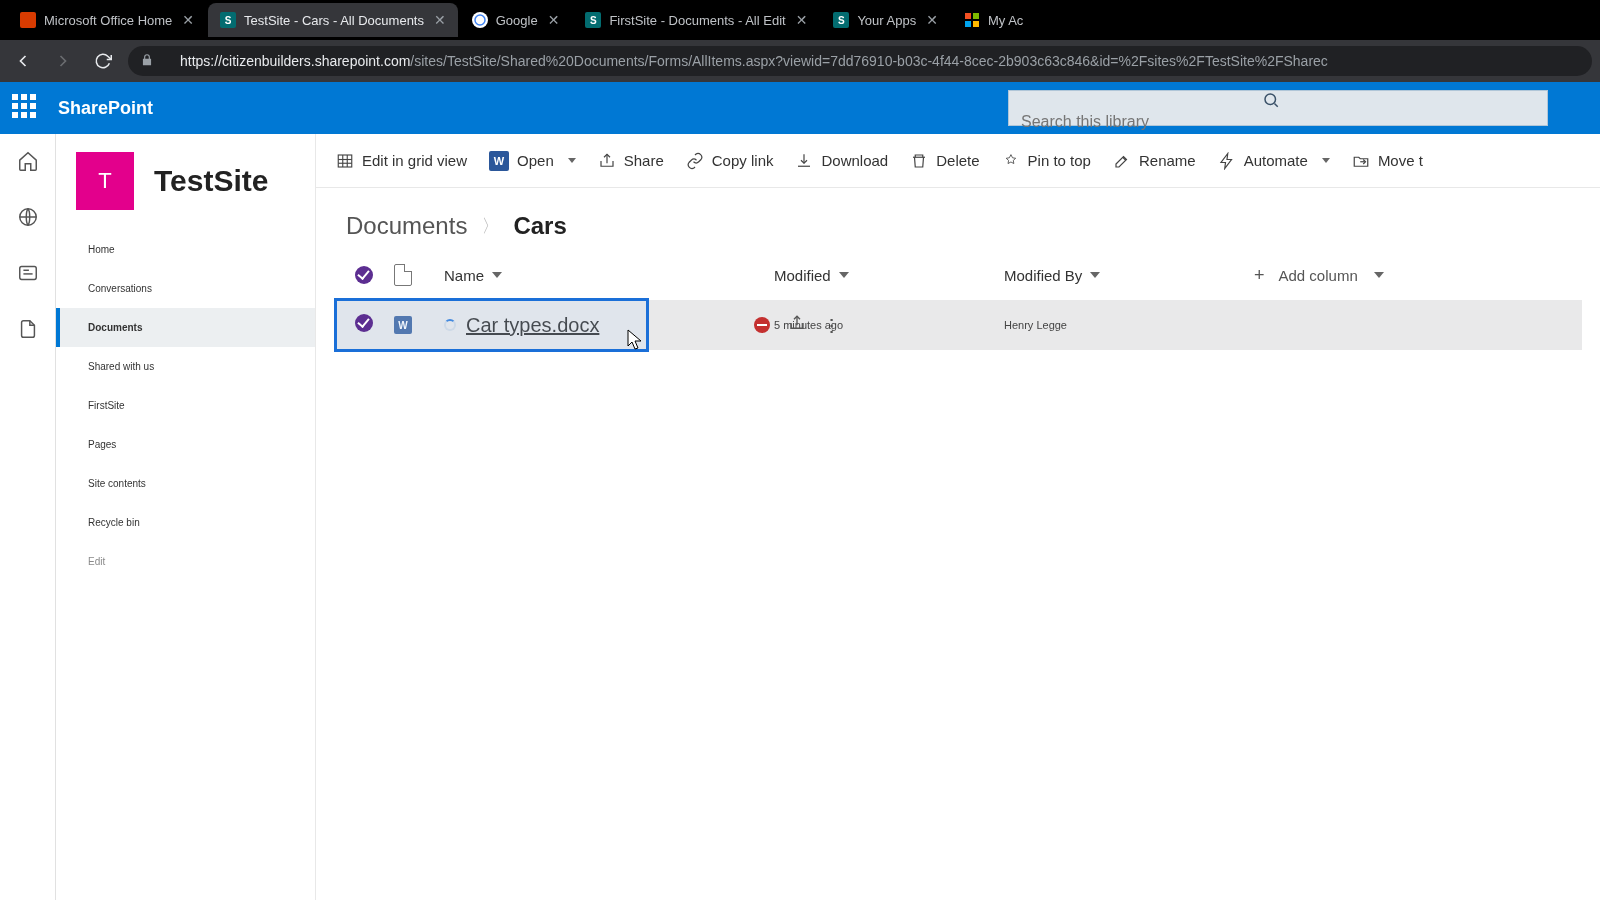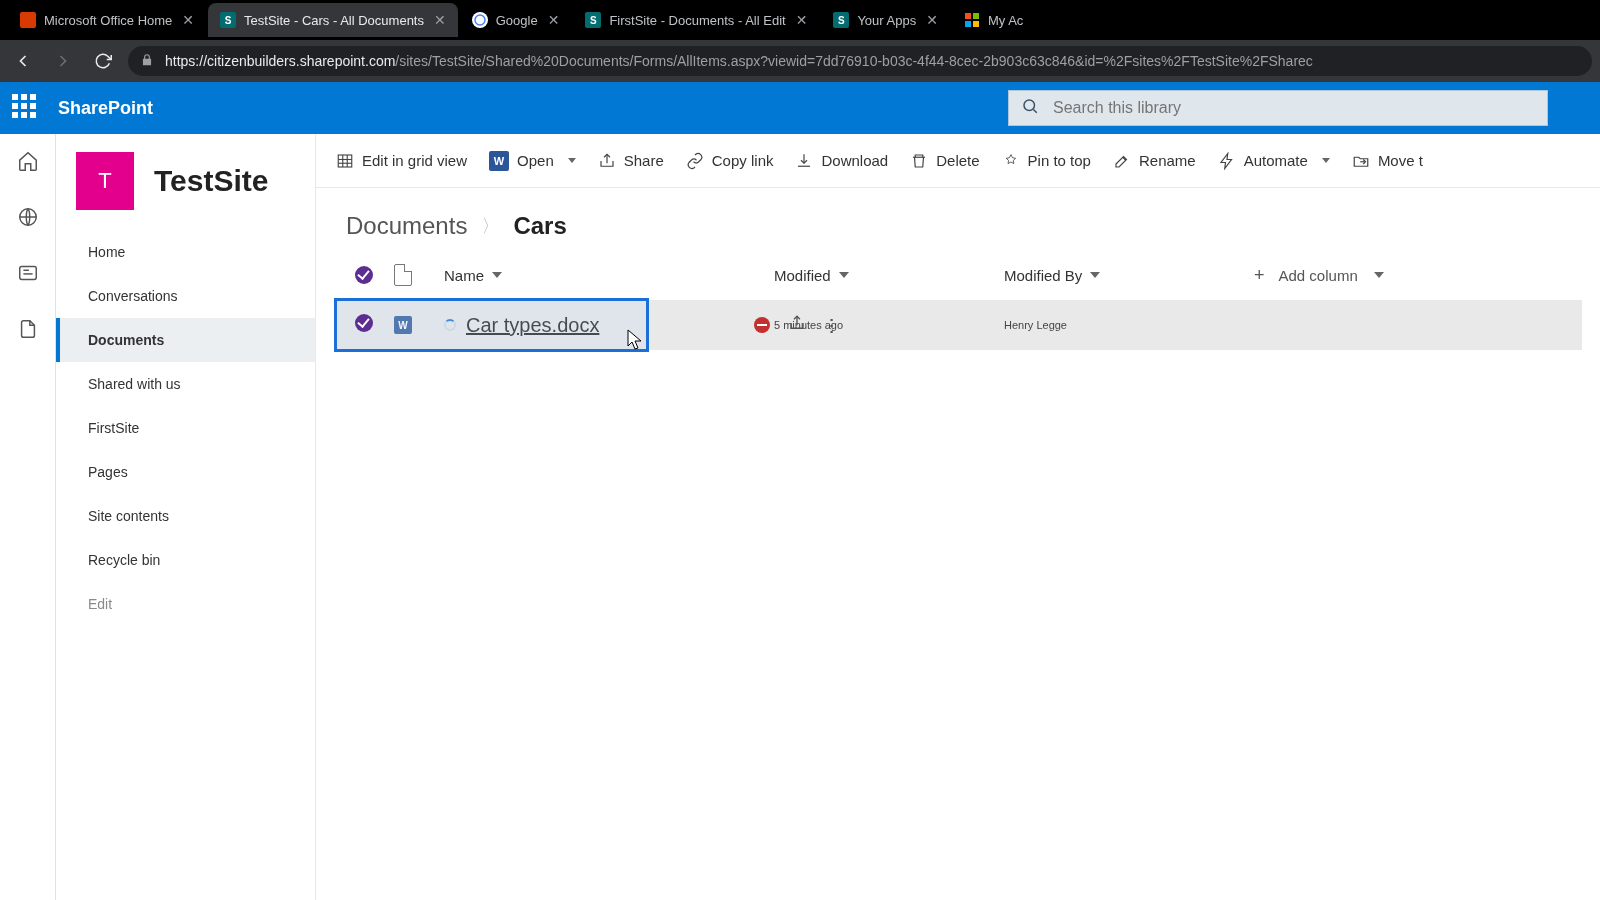--- a/index.html
+++ b/index.html
@@ -9,46 +9,46 @@
   .browser-tabs { height: 40px; background: #000000; display: flex; align-items: center; padding-left: 8px; }
   .tab { display: flex; align-items: center; height: 34px; padding: 0 12px; color: #bfc2c6; font-size: 13px; border-radius: 8px 8px 0 0; margin-right: 2px; max-width: 270px; min-width: 80px; position: relative; }
   .tab.active { background: #35363a; color: #e8eaed; }
   .tab .favicon { width: 16px; height: 16px; margin-right: 8px; flex-shrink: 0; display:flex; align-items:center; justify-content:center; border-radius:2px;}
   .tab .label { white-space: nowrap; overflow: hidden; text-overflow: ellipsis; flex: 1; }
   .tab .close { margin-left: 10px; font-size: 14px; color: #9aa0a6; flex-shrink: 0; }
 
   .browser-nav { height: 42px; background: #35363a; display: flex; align-items: center; padding: 0 8px; gap: 10px; }
   .nav-btn { width: 30px; height: 30px; display:flex; align-items:center; justify-content:center; color:#e8eaed; }
   .nav-btn.dis { color:#6b6d70; }
-  .url-bar { flex:1; height: 30px; background:#202124; border-radius: 15px; display:flex; align-items:center; padding: 0 12px; color:#e8eaed; font-size:14px; gap:11px; overflow:hidden;}
+  .url-bar { flex:1; height: 30px; background:#202124; border-radius: 15px; display:flex; align-items:center; padding: 0 12px; color:#e8eaed; font-size:14px; gap:26px; overflow:hidden;}
   .url-bar .lock { color:#9aa0a6; }
   .url-text { white-space:nowrap; overflow:hidden; }
   .url-text .domain { color:#e8eaed; }
   .url-text .rest { color:#9aa0a6; }
 
   
   .suite-header { height: 52px; background:#0078d4; display:flex; align-items:center; padding:0 12px; color:#fff; gap:18px;}
   .waffle { width:28px; height:28px; display:grid; grid-template-columns:repeat(3,6px); grid-template-rows:repeat(3,6px); gap:3px;}
   .waffle span{ background:#fff; width:6px; height:6px;}
   .brand { font-size:18px; font-weight:600; }
-  .search-box { margin-left:auto; margin-right:40px; width:540px; height:36px; background:#dfe6ec; border:1px solid #b0c6d8; display:flex; align-items:center; padding:0 12px; color:#3a5168; font-size:16px; }
+  .search-box { margin-left:auto; margin-right:40px; width:540px; height:36px; background:#dfe6ec; border:1px solid #b0c6d8; display:flex; align-items:center; padding:0 12px; color:#3a5168; font-size:16px;flex-direction:column; }
   .search-box .sicon { margin-right:14px; color:#3a5168; }
   .search-box input { border:none; background:transparent; outline:none; font-size:16px; color:#3a5168; width:100%; }
 
   
   .shell { display:flex; height: calc(900px - 40px - 42px - 52px); }
   .rail { width:56px; border-right:1px solid #e1e1e1; display:flex; flex-direction:column; align-items:center; padding-top:16px; gap:30px; color:#555;}
   .rail svg { width:22px; height:22px; }
 
   .leftcol { width:260px; border-right:1px solid #e8e8e8; padding-top:18px; }
   .site-head { display:flex; align-items:center; gap:20px; padding:0 20px 20px 20px;}
   .site-logo { width:58px; height:58px; background:#e3008c; color:#fff; display:flex; align-items:center; justify-content:center; font-size:22px;}
   .site-title { font-size:30px; font-weight:600; color:#222; }
   .nav-list { list-style:none; }
-  .nav-list li { padding:14px 20px 14px 32px; font-size:14px; color:#333; cursor:pointer;}
+  .nav-list li { padding:14px 20px 14px 32px; font-size:10px; color:#333; cursor:pointer;}
   .nav-list li.active { background:#eceff1; border-left:4px solid #0078d4; padding-left:28px; font-weight:600;}
   .nav-list li.muted { color:#8a8a8a; }
 
   .main { flex:1; display:flex; flex-direction:column; }
   .cmdbar { height:54px; border-bottom:1px solid #e8e8e8; display:flex; align-items:center; gap:22px; padding:0 20px; color:#333; font-size:15px; overflow:hidden; white-space:nowrap;}
   .cmd { display:flex; align-items:center; gap:8px; cursor:pointer;justify-content:flex-end;}
   .cmd svg { width:18px; height:18px; }
   .chev-sm::after { content:""; display:inline-block; width:0;height:0;border-left:4px solid transparent;border-right:4px solid transparent;border-top:5px solid #666; margin-left:6px; }
   .word-badge {width:20px;height:20px;background:#2b579a;color:#fff;font-size:11px;font-weight:700;display:flex;align-items:center;justify-content:center;border-radius:2px;}
 

